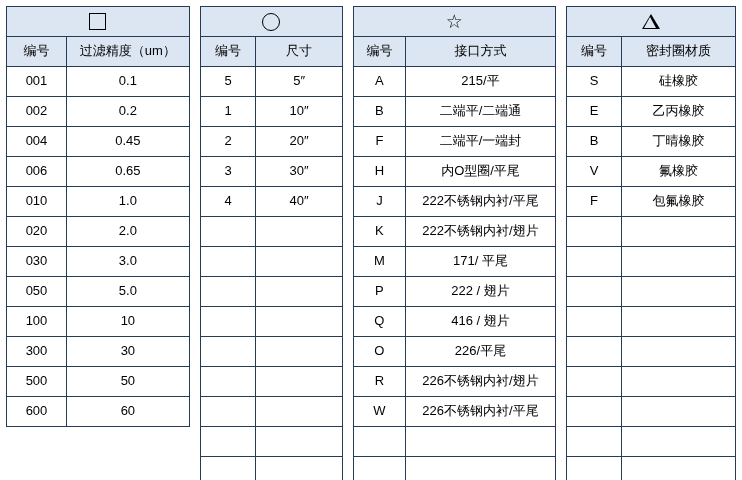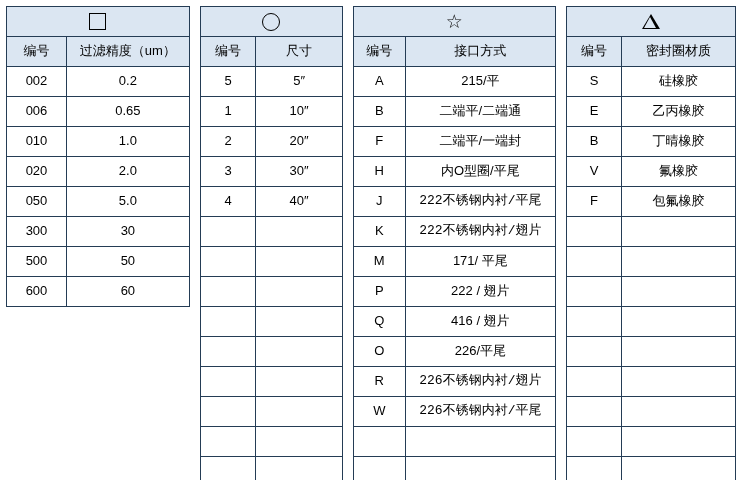--- a/index.html
+++ b/index.html
@@ -100,56 +100,72 @@
   }
   
   .t1 .c0 { width: 58px; }
   .t1 .c1 { width: 120px; text-align: center; }
   .t2 .c0 { width: 52px; }
   .t2 .c1 { width: 84px; }
   .t3 .c0 { width: 50px; }
   .t3 .c1 { width: 148px; }
   .t4 .c0 { width: 52px; }
   .t4 .c1 { width: 112px; }
-  .cell-small { font-size: 12px; font-family: Liberation Mono, monospace; }
+  .cell-small { font-size: 12px; }
 </style>
 </head>
 <body>
 
 <div id="sheet">
 
   <div class="table-block">
     <table class="grid t1">
       <tbody>
         <tr class="sym-row">
           <td class="c0" colspan="2"><span class="sym-square"></span></td>
         </tr>
         <tr class="head-row">
           <td class="c0">编号</td>
           <td class="c1">过滤精度（um）</td>
         </tr>
         <tr>
+            <td class="c0">001</td>
+            <td class="c1">0.1</td>
+          </tr>
+        <tr>
             <td class="c0">002</td>
             <td class="c1">0.2</td>
           </tr>
         <tr>
+            <td class="c0">004</td>
+            <td class="c1">0.45</td>
+          </tr>
+        <tr>
             <td class="c0">006</td>
             <td class="c1">0.65</td>
           </tr>
         <tr>
             <td class="c0">010</td>
             <td class="c1">1.0</td>
           </tr>
         <tr>
             <td class="c0">020</td>
             <td class="c1">2.0</td>
           </tr>
         <tr>
+            <td class="c0">030</td>
+            <td class="c1">3.0</td>
+          </tr>
+        <tr>
             <td class="c0">050</td>
             <td class="c1">5.0</td>
+          </tr>
+        <tr>
+            <td class="c0">100</td>
+            <td class="c1">10</td>
           </tr>
         <tr>
             <td class="c0">300</td>
             <td class="c1">30</td>
           </tr>
         <tr>
             <td class="c0">500</td>
             <td class="c1">50</td>
           </tr>
         <tr>

